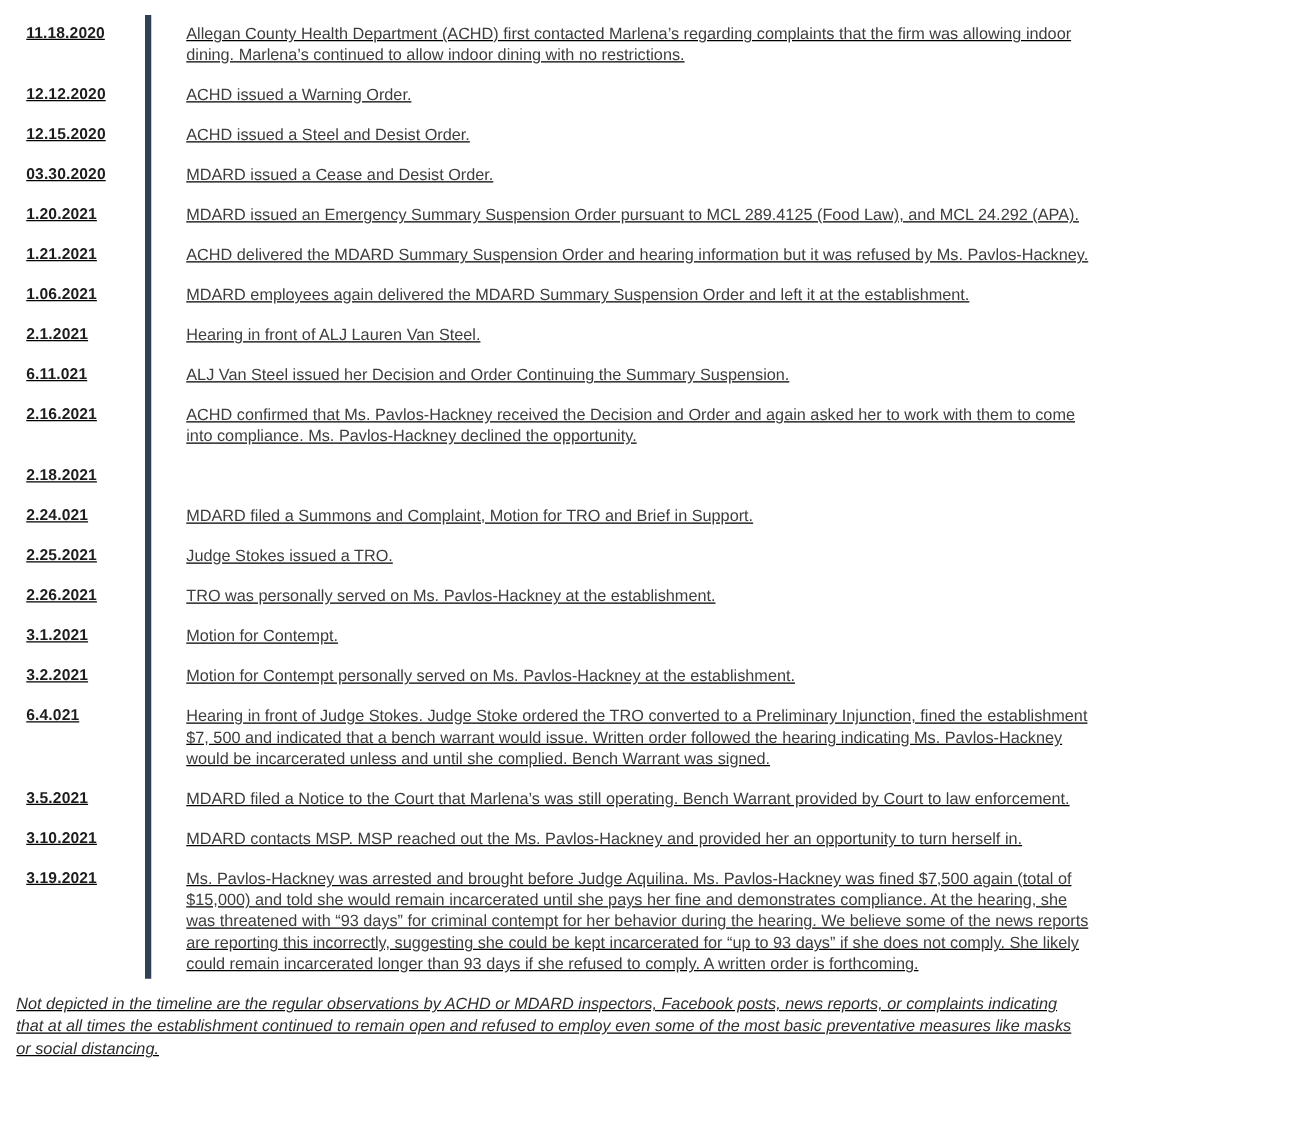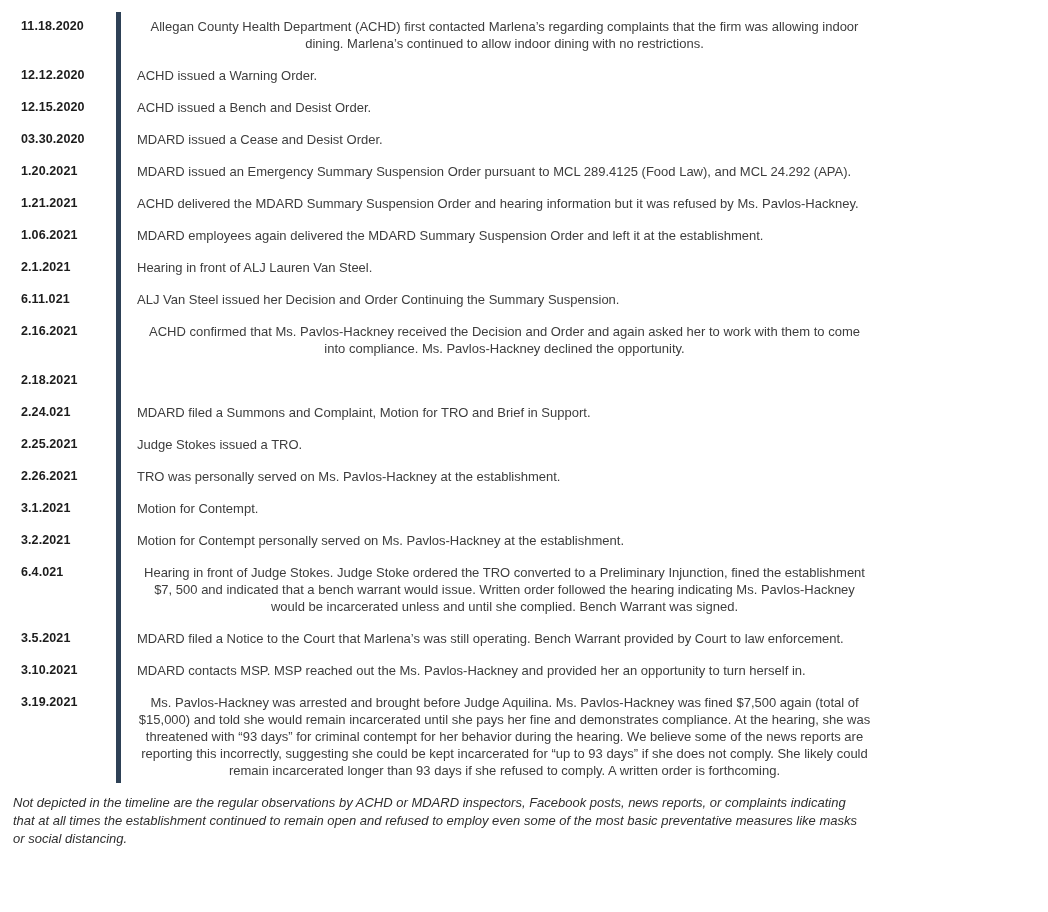--- a/index.html
+++ b/index.html
@@ -8,20 +8,21 @@
     background: #ffffff;
   }
   .page {
     width: 872px;
     height: 912px;
     box-sizing: border-box;
     background: #ffffff;
     font-family: "Liberation Sans", sans-serif;
     overflow: hidden;
     padding-top: 18px;
+    text-decoration: underline;
   }
   .timeline {
     position: relative;
     margin-left: 0;
   }
   .timeline-rule {
     position: absolute;
     left: 116px;
     top: -6px;
     bottom: -4px;
@@ -39,26 +40,25 @@
     padding-left: 21px;
     padding-right: 26px;
     font-size: 12.5px;
     font-weight: bold;
     color: #1c1c1c;
     line-height: 17px;
     letter-spacing: 0.1px;
     white-space: nowrap;
   }
   .desc {
-    margin-left: 16px;
+    margin-left: 28px;
     max-width: 868px;
     font-size: 13px;
     color: #3d3d3d;
     line-height: 17px;
-    text-align: center;
   }
   .footnote {
     margin-top: 10px;
     padding-left: 13px;
     padding-right: 10px;
     max-width: 1030px;
     box-sizing: border-box;
     font-size: 13px;
     font-style: italic;
     color: #2e2e2e;
@@ -75,21 +75,21 @@
     <div class="row">
       <div class="date">11.18.2020</div>
       <div class="desc">Allegan County Health Department (ACHD) first contacted Marlena’s regarding complaints that the firm was allowing indoor dining. Marlena’s continued to allow indoor dining with no restrictions.</div>
     </div>
     <div class="row">
       <div class="date">12.12.2020</div>
       <div class="desc">ACHD issued a Warning Order.</div>
     </div>
     <div class="row">
       <div class="date">12.15.2020</div>
-      <div class="desc">ACHD issued a Bench and Desist Order.</div>
+      <div class="desc">ACHD issued a Steel and Desist Order.</div>
     </div>
     <div class="row">
       <div class="date">03.30.2020</div>
       <div class="desc">MDARD issued a Cease and Desist Order.</div>
     </div>
     <div class="row">
       <div class="date">1.20.2021</div>
       <div class="desc">MDARD issued an Emergency Summary Suspension Order pursuant to MCL 289.4125 (Food Law), and MCL 24.292 (APA).</div>
     </div>
     <div class="row">

